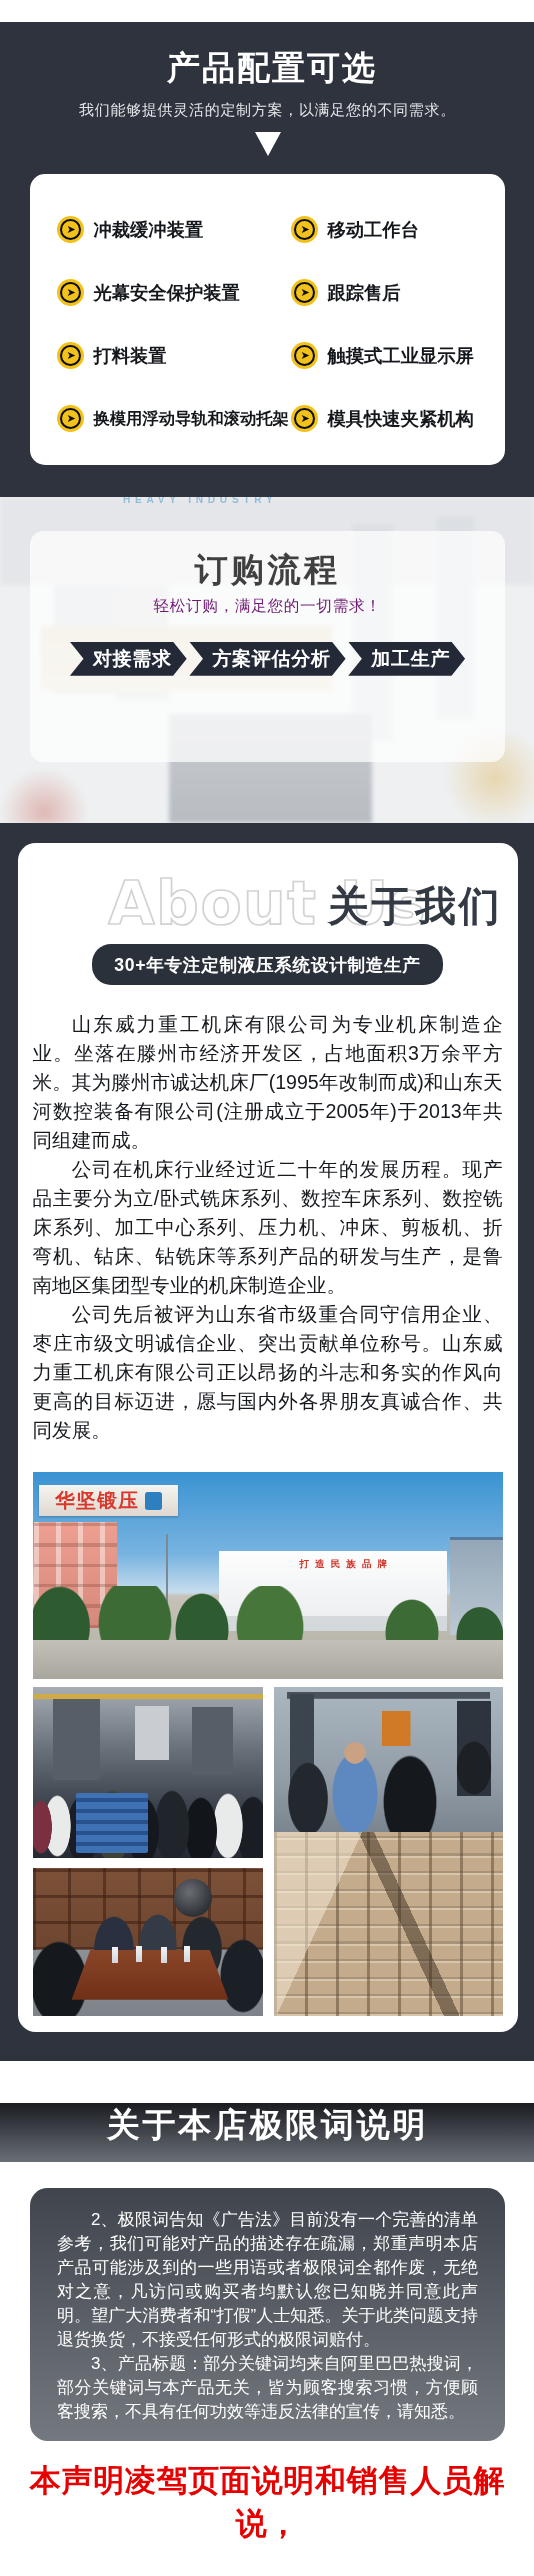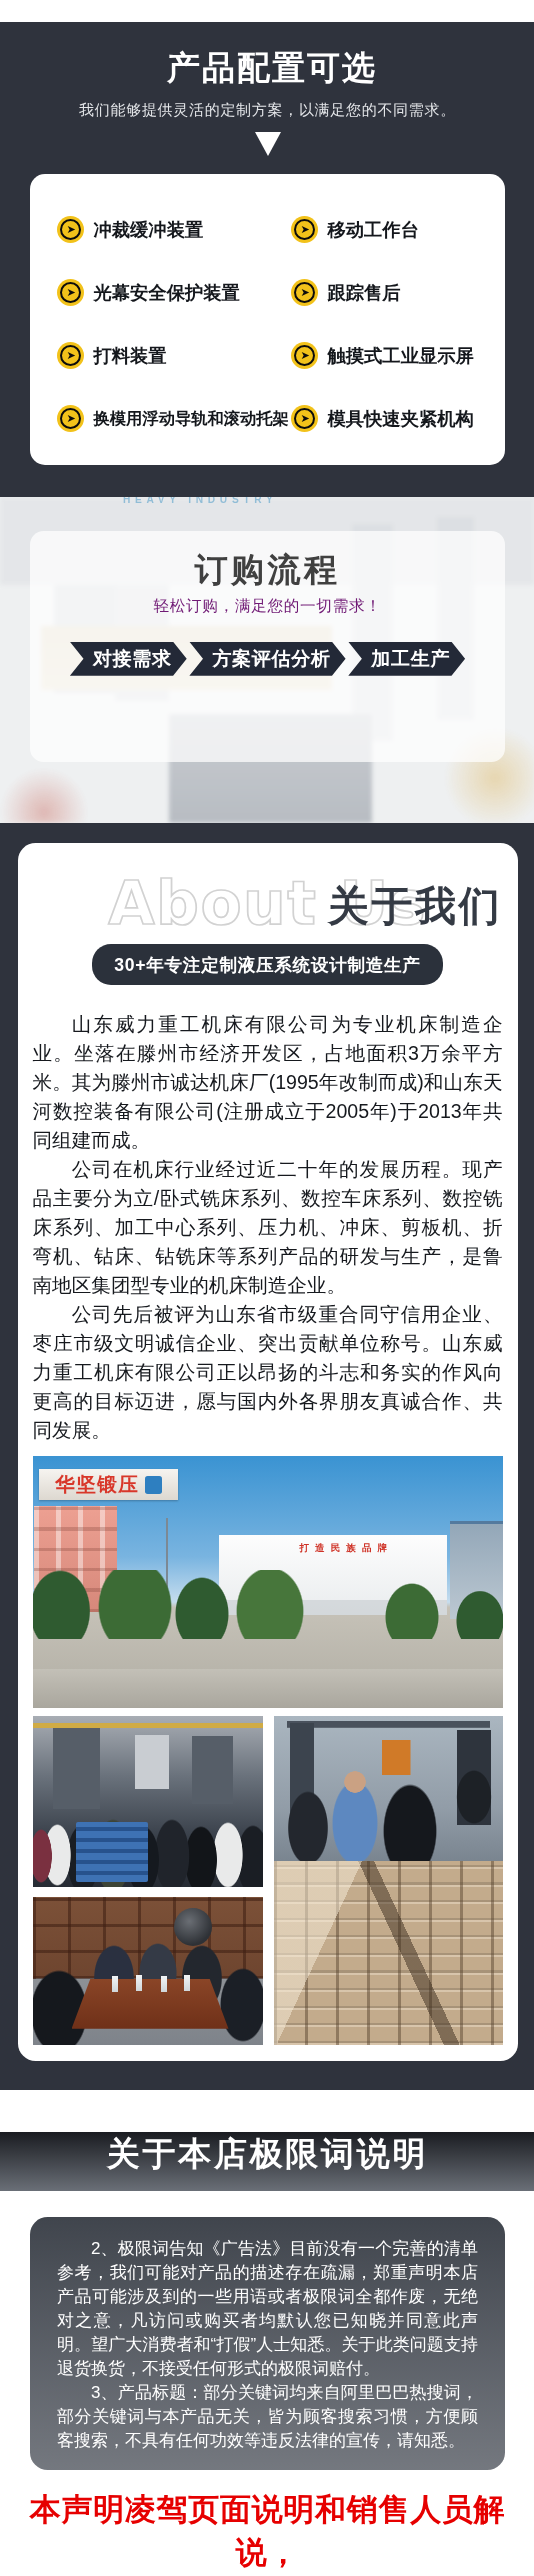--- a/index.html
+++ b/index.html
@@ -51,21 +51,21 @@
   .sec-about{background:#2f333d;padding:19.6px 0 28.5px;}
   .about-card{width:500px;box-sizing:border-box;margin:0 auto;background:#fff;border-radius:17.6px;padding:16px 15px;overflow:hidden;}
   .about-head{position:relative;height:73px;margin-top:12.2px;}
   .ghost-title{position:absolute;left:0;right:0;top:0;text-align:center;font-family:"DejaVu Sans",sans-serif;font-size:60px;line-height:64px;font-weight:bold;letter-spacing:1.4px;color:#ffffff;-webkit-text-stroke:1.7px #d2d2d2;}
   .about-title{position:absolute;left:0;right:0;top:13.6px;margin:0;text-align:right;font-size:41px;line-height:45px;font-weight:bold;color:#343a44;letter-spacing:2.7px;}
   .about-badge{width:max-content;margin:0 auto;background:#2b313b;color:#fff;font-size:17.6px;font-weight:bold;letter-spacing:0.7px;border-radius:19px;padding:8.8px 22px;}
   .about-card .para{margin:0;font-size:19.6px;line-height:29px;color:#16191e;text-align:justify;text-indent:2em;font-weight:500;}
   .about-card .para.first{margin-top:24.4px;}
 
   .photo{position:relative;overflow:hidden;background:#d8dadd;}
-  .photo-campus{height:252px;margin-top:11px;}
+  .photo-campus{height:207px;margin-top:27px;}
   .photo-grid{display:flex;gap:11px;margin-top:8.1px;}
   .pg-left{width:230px;display:flex;flex-direction:column;gap:10.2px;}
   .pg-right{flex:1;}
   .photo-tour{height:171px;}
   .photo-meeting{height:148px;}
   .photo-bricks{height:329px;}
   .abs{position:absolute;}
 
   
   .pc-sky{inset:0;background:linear-gradient(180deg,#3a93d2 0%,#79b4e0 40%,#c6ddee 58%,#c6c2b8 60%,#b0ada3 100%);}

